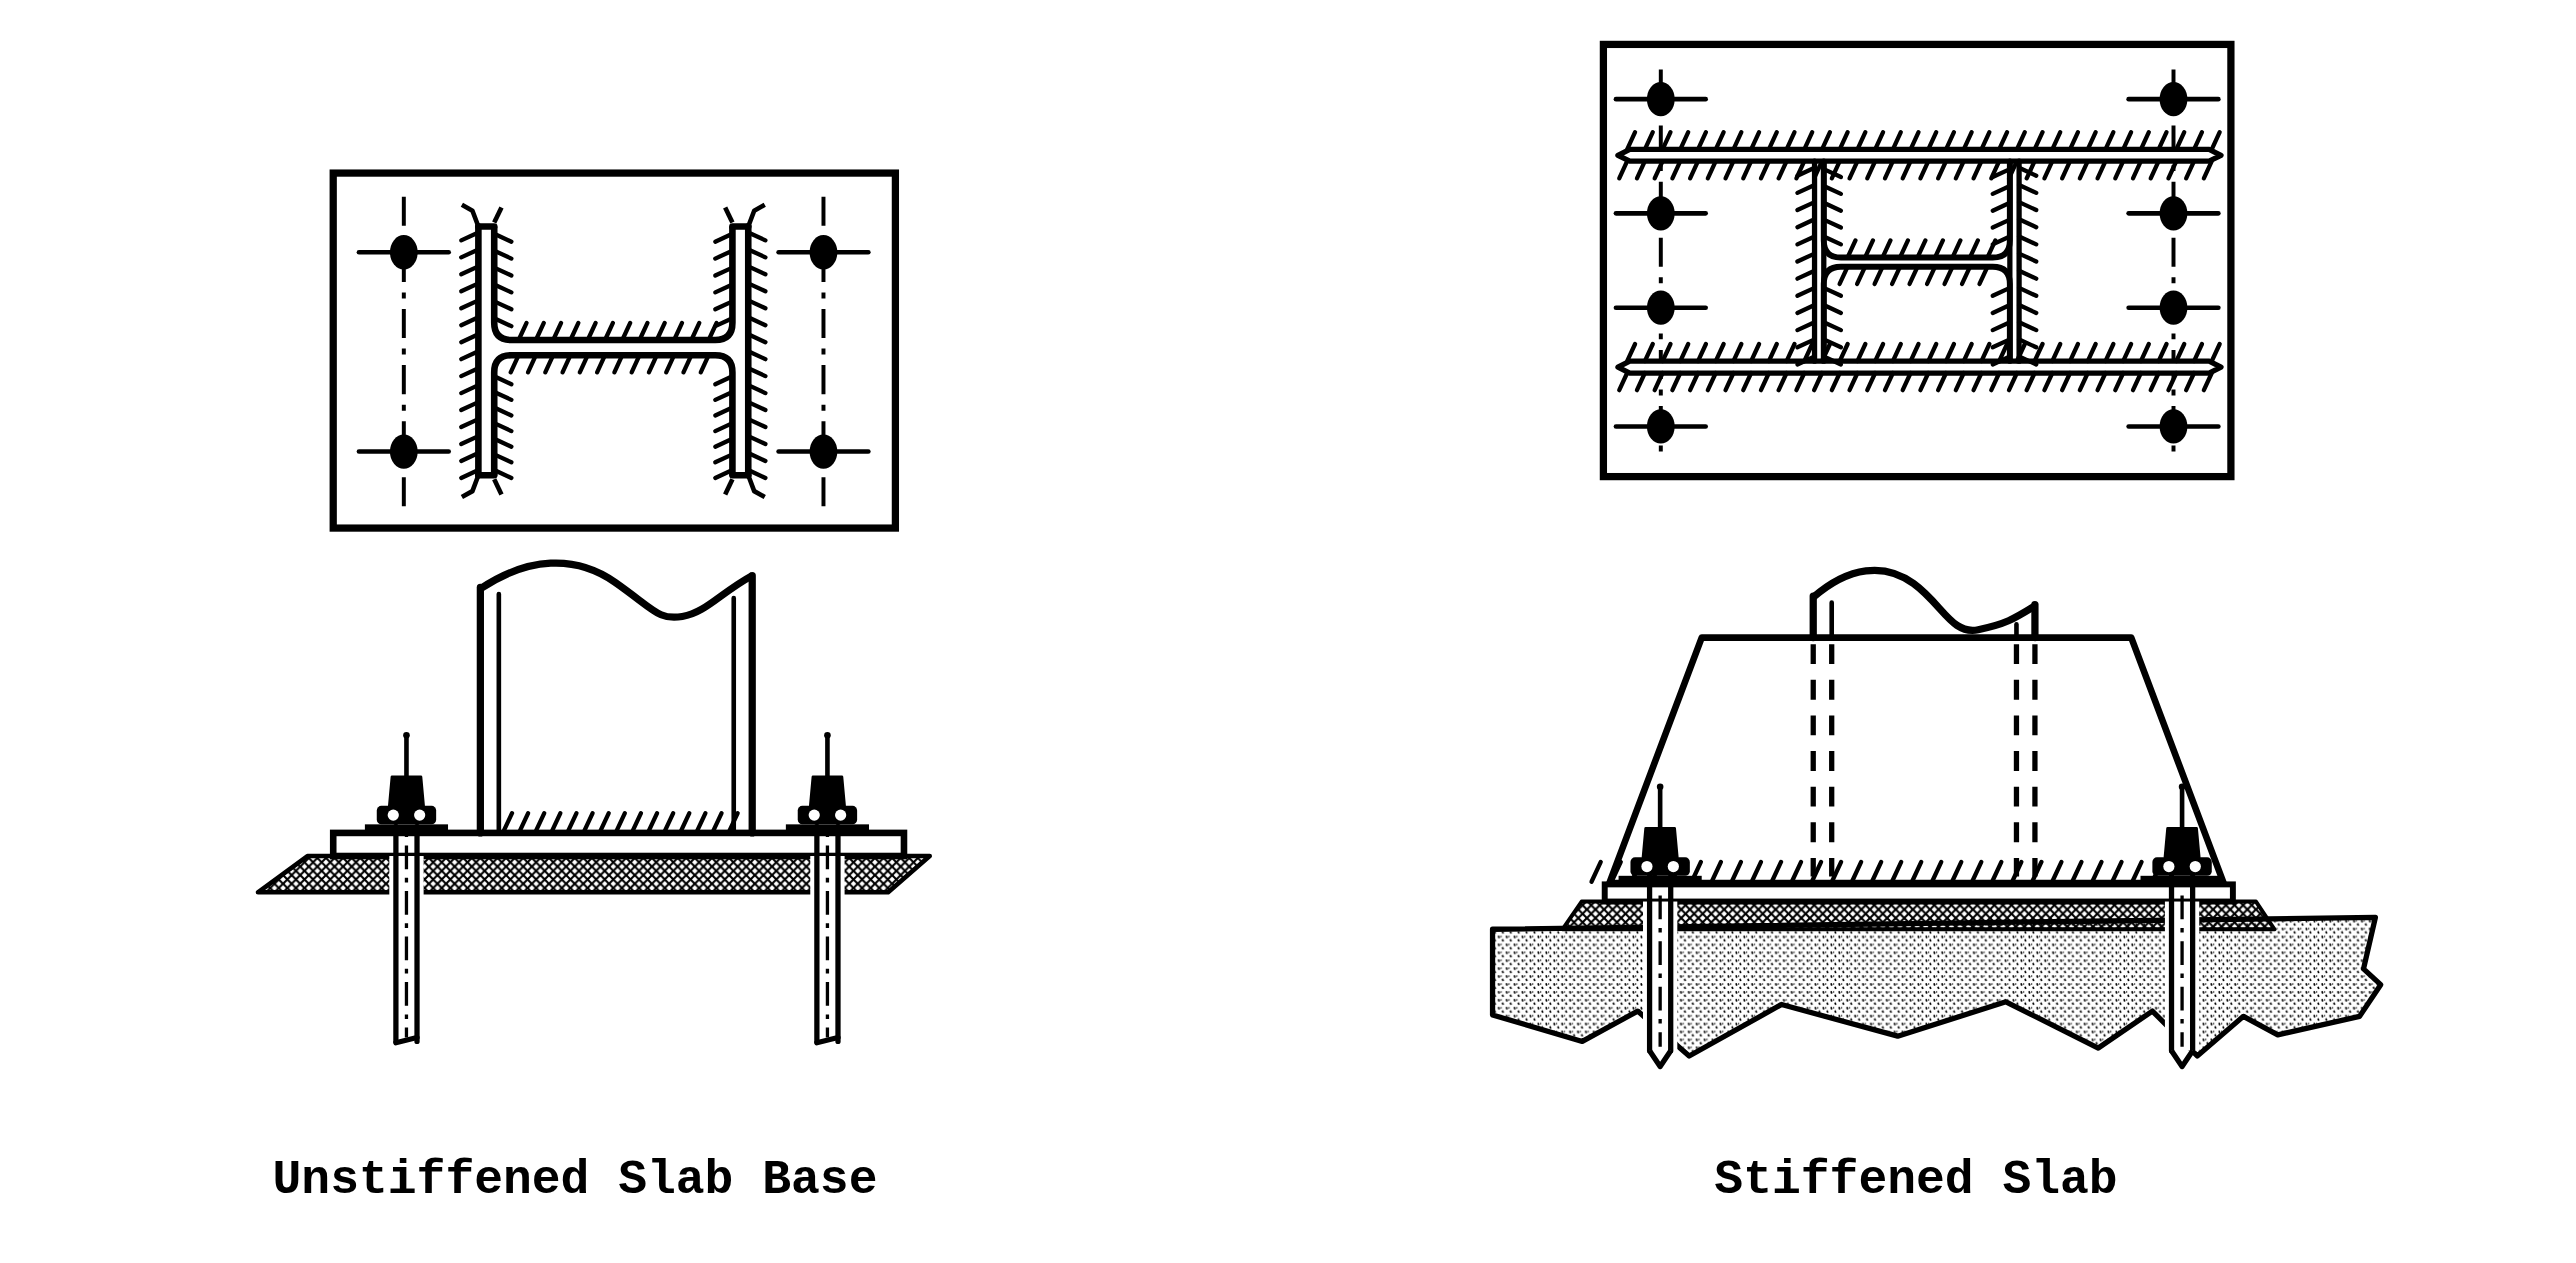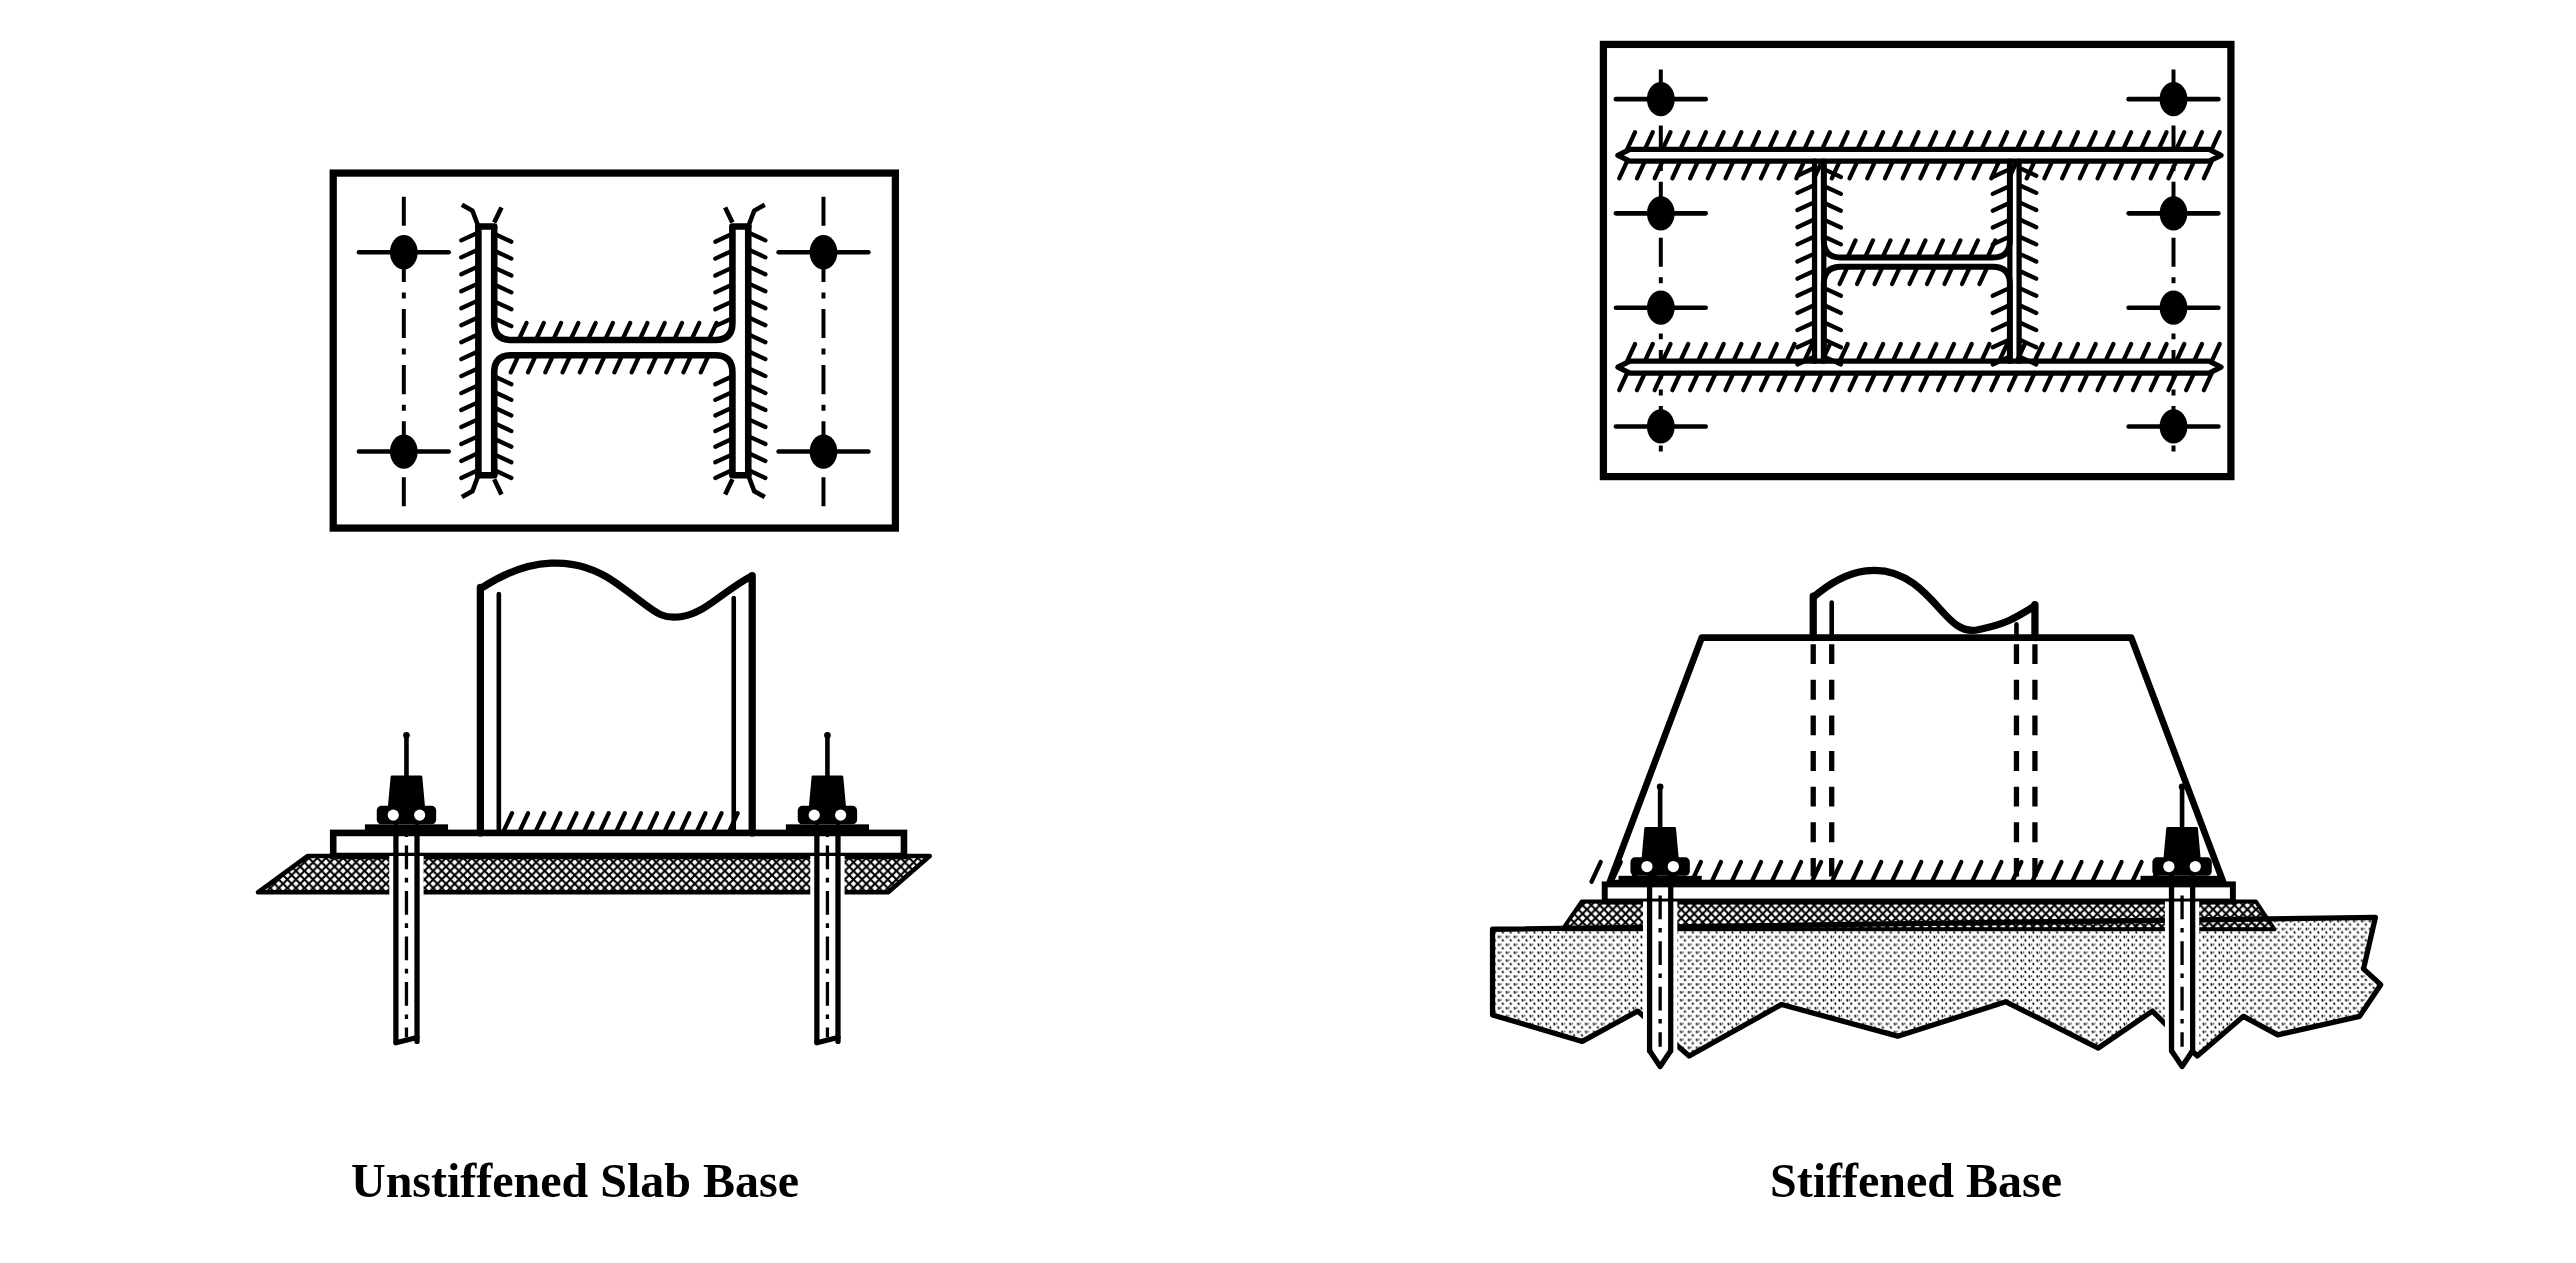--- a/index.html
+++ b/index.html
@@ -1,17 +1,17 @@
 <!DOCTYPE html>
 <html style="font-size:10.6px"><head>
 <meta charset="utf-8">
 <style>
   html,body{margin:0;padding:0;background:#ffffff;}
   .stage{position:relative;width:2576px;height:1264px;background:#ffffff;overflow:hidden;
-         font-family:Liberation Serif, serif;}
+         font-family:Liberation Mono, monospace;}
   .caption{position:absolute;transform:translateX(-50%);font-weight:bold;font-size:48px;
            color:#000;white-space:nowrap;letter-spacing:0px;}
   svg{position:absolute;left:0;top:0;}
 </style>
 </head>
 <body>
 
 <div class="stage">
 
   <svg id="fig" width="2576" height="1264" viewBox="0 0 3904 1915">
@@ -473,15 +473,15 @@
         <circle cx="3287" cy="1313" r="8.5" fill="#fff"></circle>
         <circle cx="3327" cy="1313" r="8.5" fill="#fff"></circle>
         <path d="M3281,1299 L3285,1255 L3329,1255 L3333,1299 Z" stroke="#000000" stroke-width="4" fill="#000000" stroke-linejoin="round"></path>
         <line x1="3307" y1="1255" x2="3307" y2="1195" stroke="#000000" stroke-width="7" stroke-linecap="round"></line>
         <circle cx="3307" cy="1192" r="5" fill="#000000"></circle>
       </g>
   </svg>
 
   <div class="caption" style="left:575px;top:1153px;">Unstiffened Slab Base</div>
 
-  <div class="caption" style="left:1916px;top:1153px;">Stiffened Base</div>
+  <div class="caption" style="left:1916px;top:1153px;">Stiffened Slab</div>
 </div>
 
 
 </body></html>

